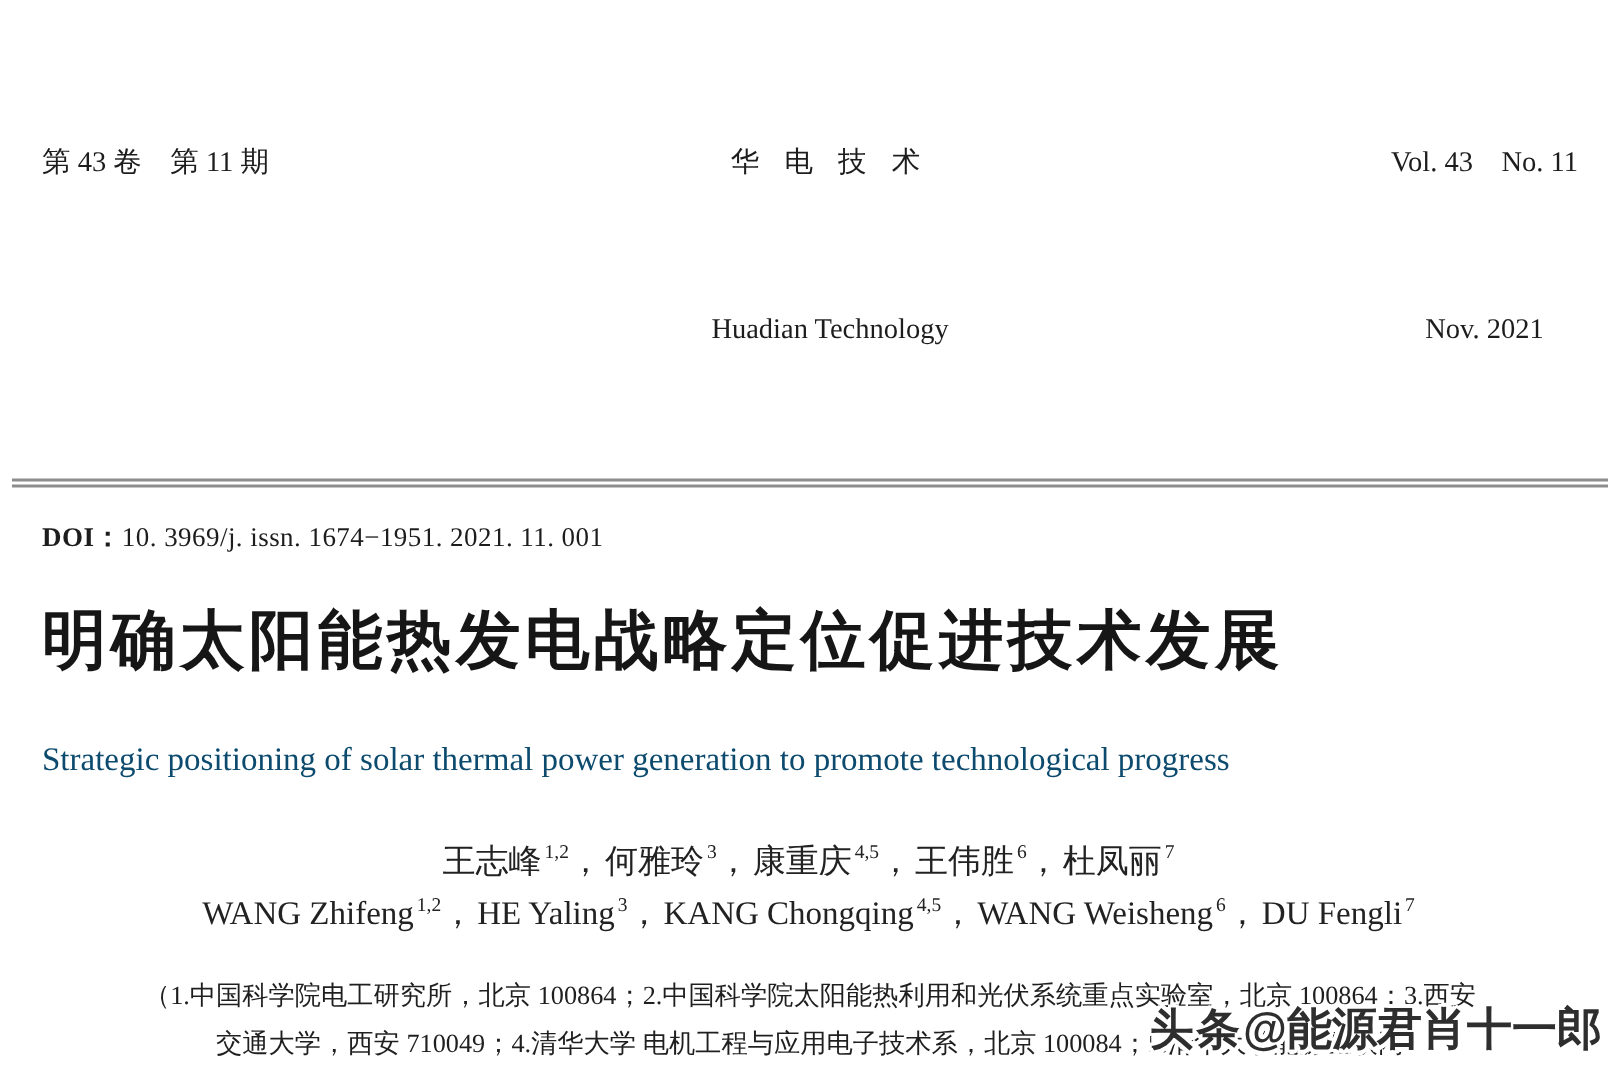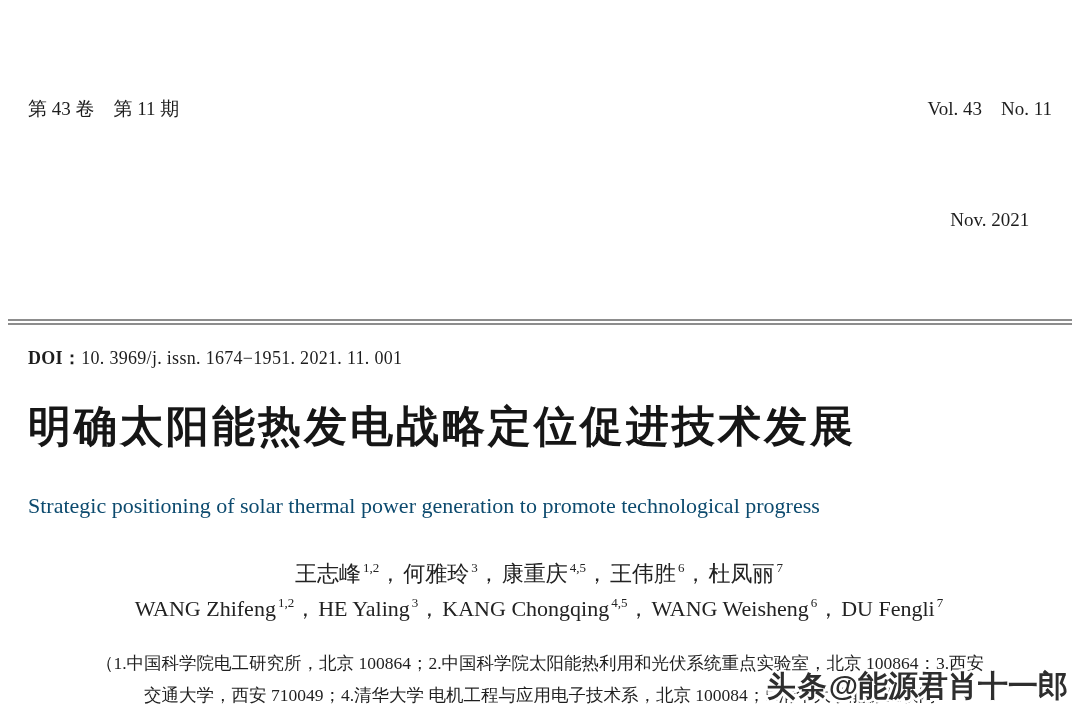--- a/index.html
+++ b/index.html
@@ -97,20 +97,24 @@
 </style>
 </head>
 <body>
 
 <div class="page">
 
   <header class="journal-header">
     <div class="jh-left">
       <div>第 43 卷　第 11 期</div>
     </div>
+    <div class="jh-center">
+      <div class="jh-title-cn">华 电 技 术</div>
+      <div>Huadian Technology</div>
+    </div>
     <div class="jh-right">
       <div>Vol. 43　No. 11</div>
       <div>Nov. 2021</div>
     </div>
   </header>
 
   <div class="double-rule"></div>
 
   <p class="doi"><b>DOI：</b><span>10. 3969/j. issn. 1674−1951. 2021. 11. 001</span></p>
 

